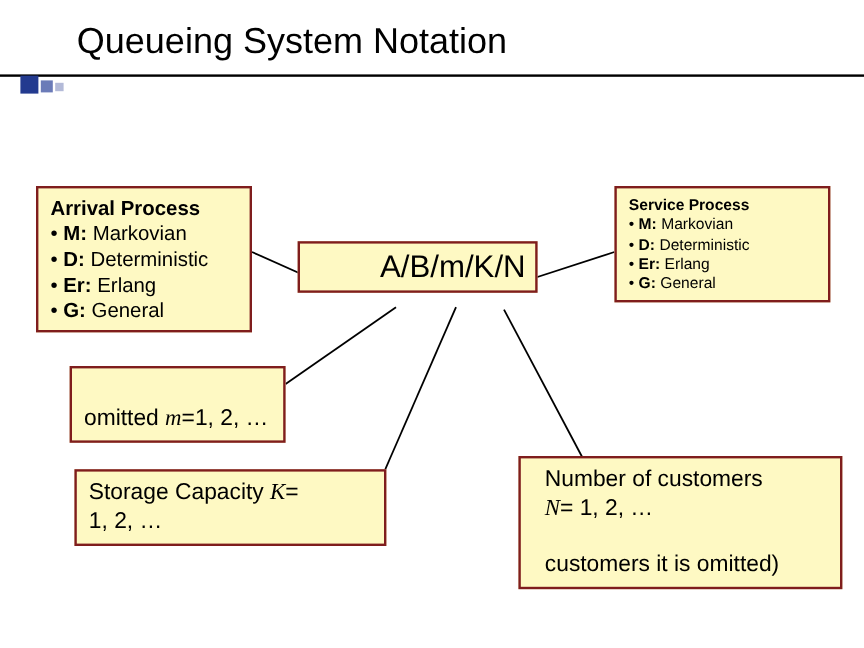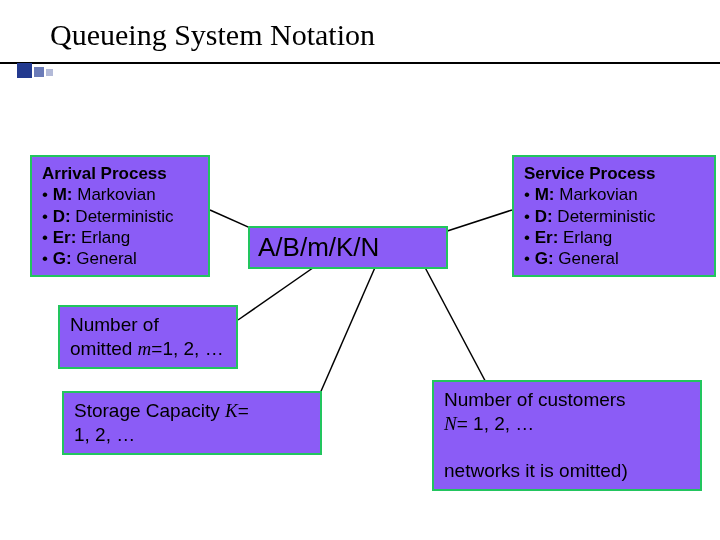--- a/index.html
+++ b/index.html
@@ -20,47 +20,46 @@
     position: absolute;
     left: 17px;
     top: 63px;
   }
   .sq { position: absolute; background: #233a8f; }
   .sq1 { width: 15px; height: 15px; left: 0; top: 0; }
   .sq2 { width: 10px; height: 10px; left: 17px; top: 4px; background: #6b7bb8; }
   .sq3 { width: 7px; height: 7px; left: 29px; top: 6px; background: #b3bad8; }
   .title-text {
     font-size: 30px;
-    margin-left: 26px;
-    font-family: Liberation Serif, serif;
+    margin-left: 40px;
   }
   .box {
     position: absolute;
-    border: 2px solid #22c55e;
-    background: #8b5cf6;
+    border: 2px solid #7f1d1d;
+    background: #fef9c3;
     padding: 6px 10px;
     box-sizing: border-box;
   }
   .box-arrival {
     left: 30px; top: 155px;
     width: 180px;
     font-size: 17px;
     line-height: 1.25;
   }
   .box-service {
     left: 512px; top: 155px;
-    width: 204px;
-    font-size: 17px;
+    width: 180px;
+    font-size: 13px;
     line-height: 1.25;
   }
   .box-center {
-    left: 248px; top: 226px;
+    left: 248px; top: 201px;
     width: 200px;
     font-size: 26px;
-    text-align: left;
+    text-align: right;
     padding: 4px 8px;
   }
   .box-servers {
     left: 58px; top: 305px;
     width: 180px;
     font-size: 19px;
     line-height: 1.25;
     padding: 6px 10px;
   }
   .box-storage {
@@ -68,21 +67,21 @@
     width: 260px;
     font-size: 19px;
     line-height: 1.25;
     padding: 6px 10px;
   }
   .box-customers {
     left: 432px; top: 380px;
     width: 270px;
     font-size: 19px;
     line-height: 1.25;
-    padding: 6px 10px;
+    padding: 6px 20px;
   }
   .hdr { font-weight: bold; }
   .bul { display: block; }
   .bul::before { content: "• "; }
   .key { font-weight: bold; }
   svg.conn {
     position: absolute;
     left: 0; top: 0;
     width: 720px; height: 540px;
     pointer-events: none;
@@ -123,27 +122,27 @@
 
 <div class="box box-service">
   <span class="hdr">Service Process</span>
   <span class="bul"><span class="key">M:</span><span>  Markovian</span></span>
   <span class="bul"><span class="key">D:</span><span>  Deterministic</span></span>
   <span class="bul"><span class="key">Er:</span><span> Erlang</span></span>
   <span class="bul"><span class="key">G:</span><span>  General</span></span>
 </div>
 
 <div class="box box-servers">
-  <span>Number of</span><br>
+  <br>
   <span>omitted </span><span class="ital">m</span><span>=1, 2, …</span>
 </div>
 
 <div class="box box-storage">
   <span>Storage Capacity </span><span class="ital">K</span><span>=</span><br>
   <span>1, 2, …</span><br>
 </div>
 
 <div class="box box-customers">
   <span>Number of customers</span><br>
   <span class="ital">N</span><span>= 1, 2, …</span><br>
   <br>
-  <span>networks it is omitted)</span>
+  <span>customers it is omitted)</span>
 </div>
 
 </body></html>

